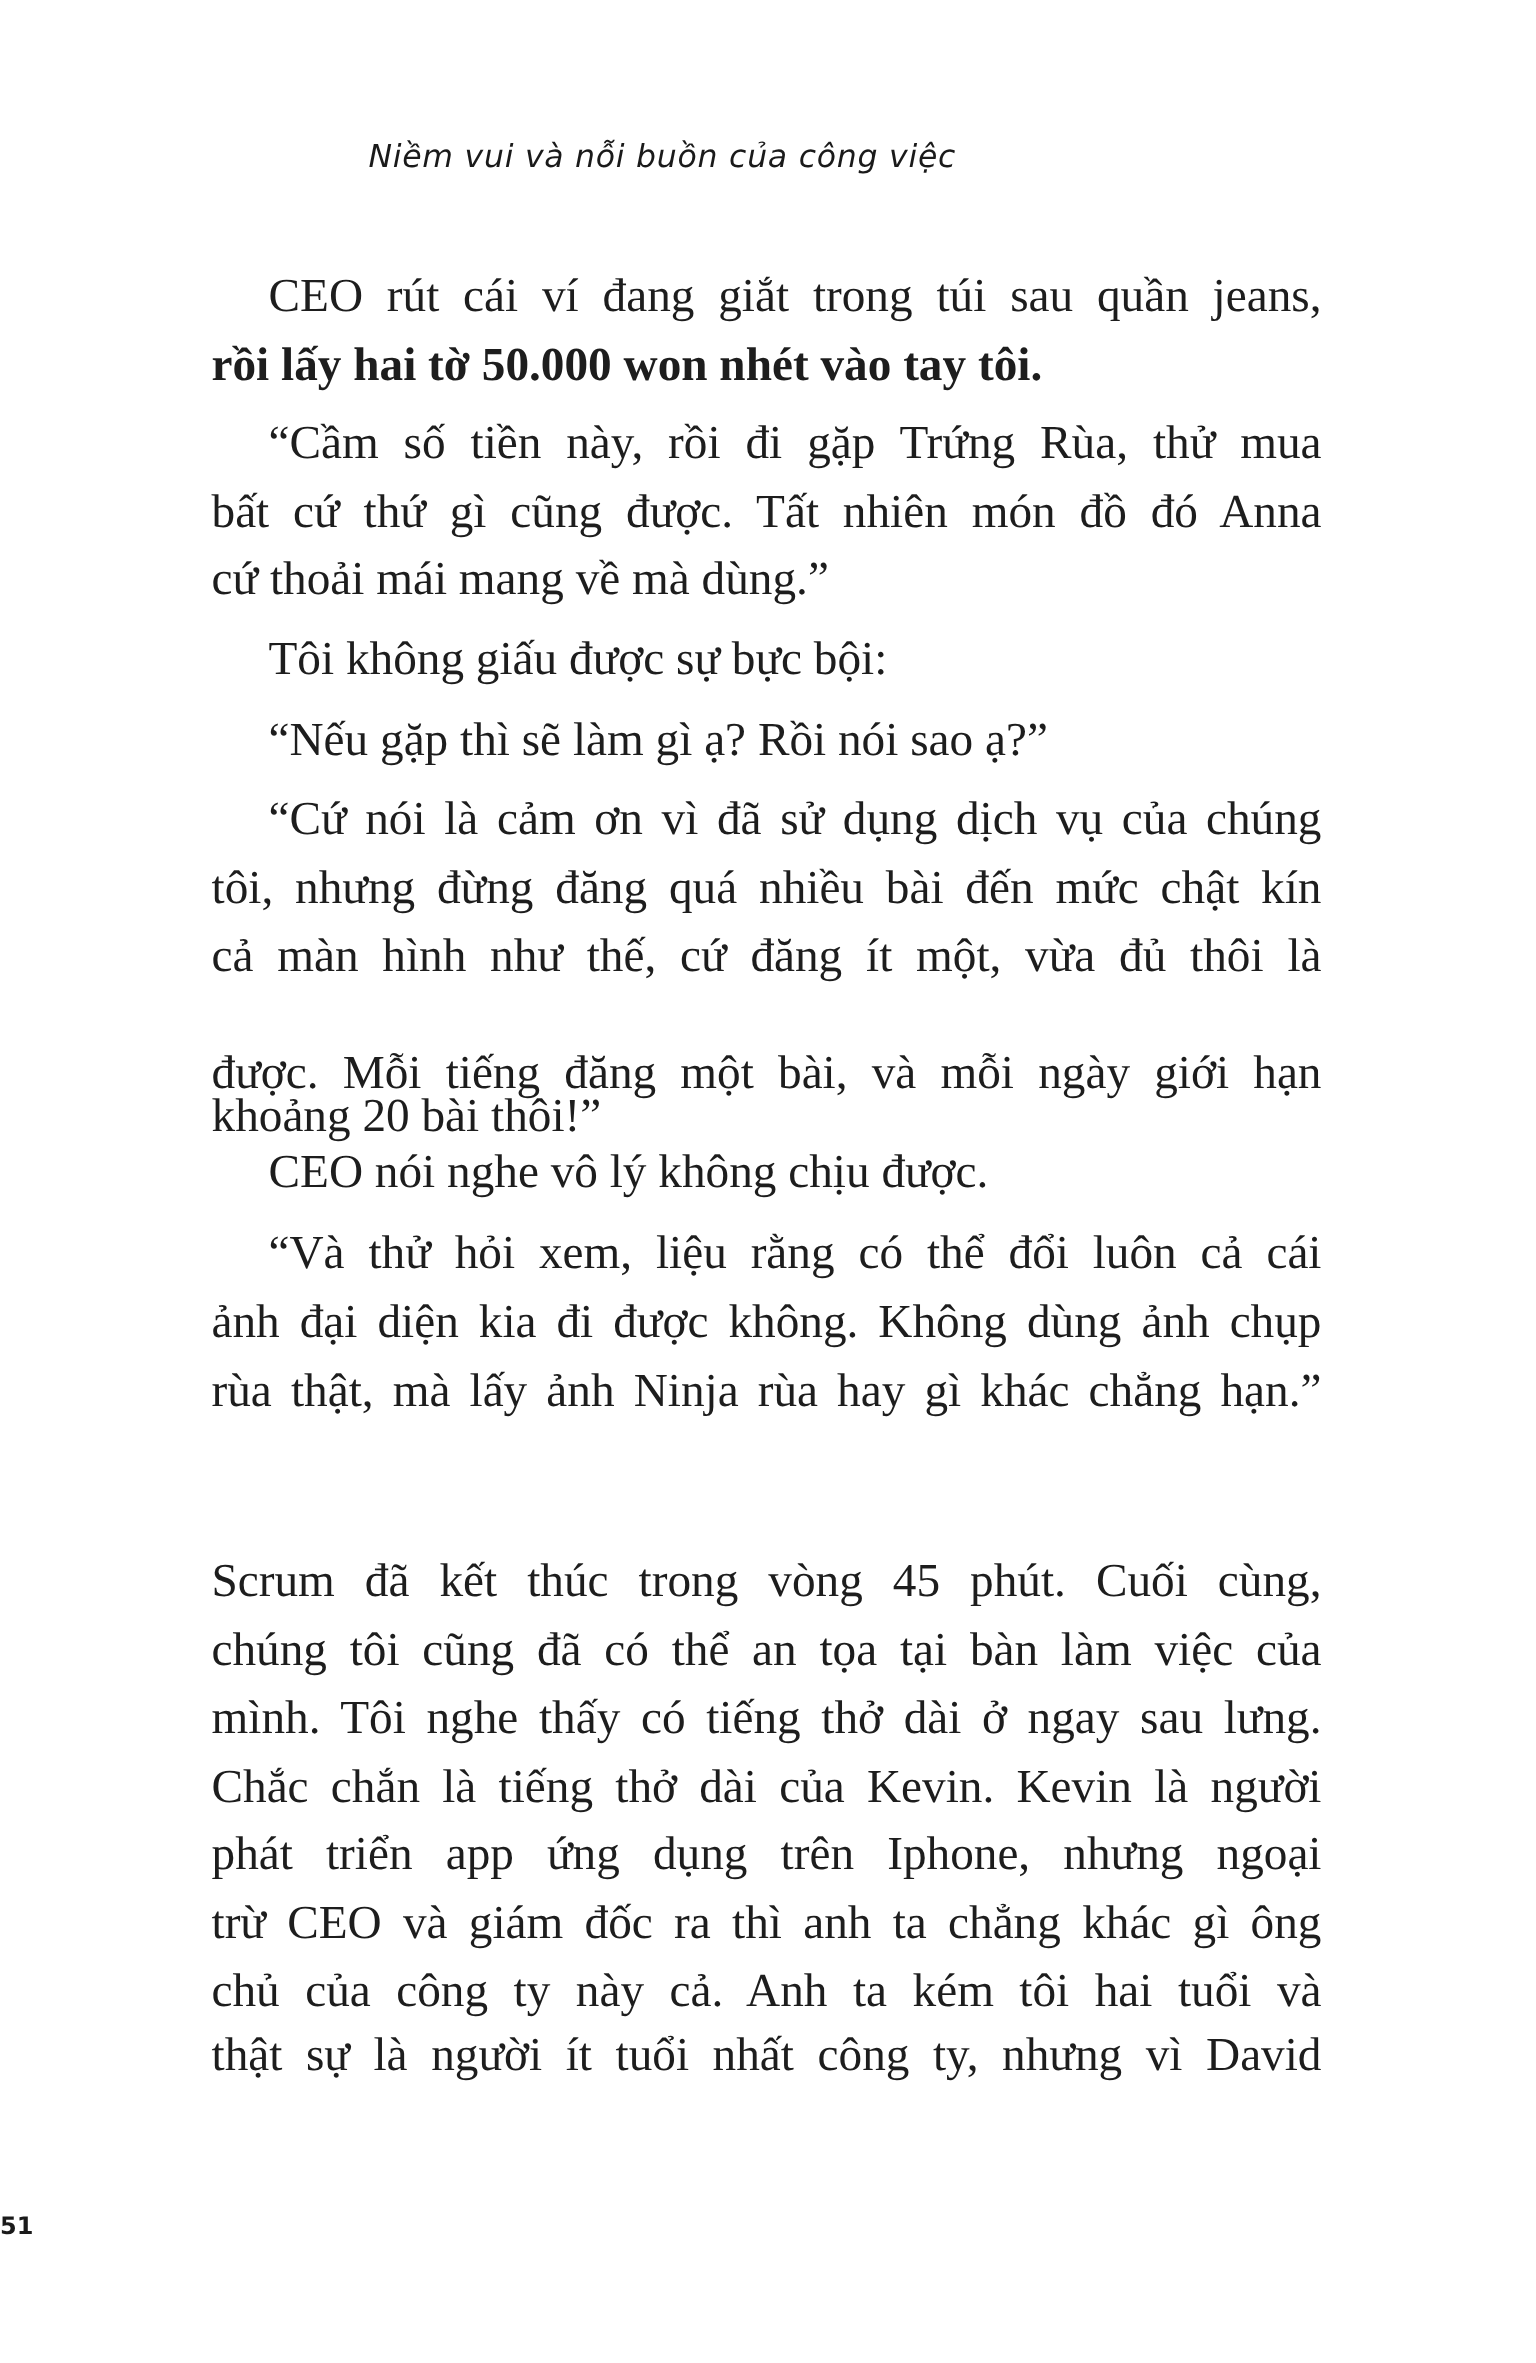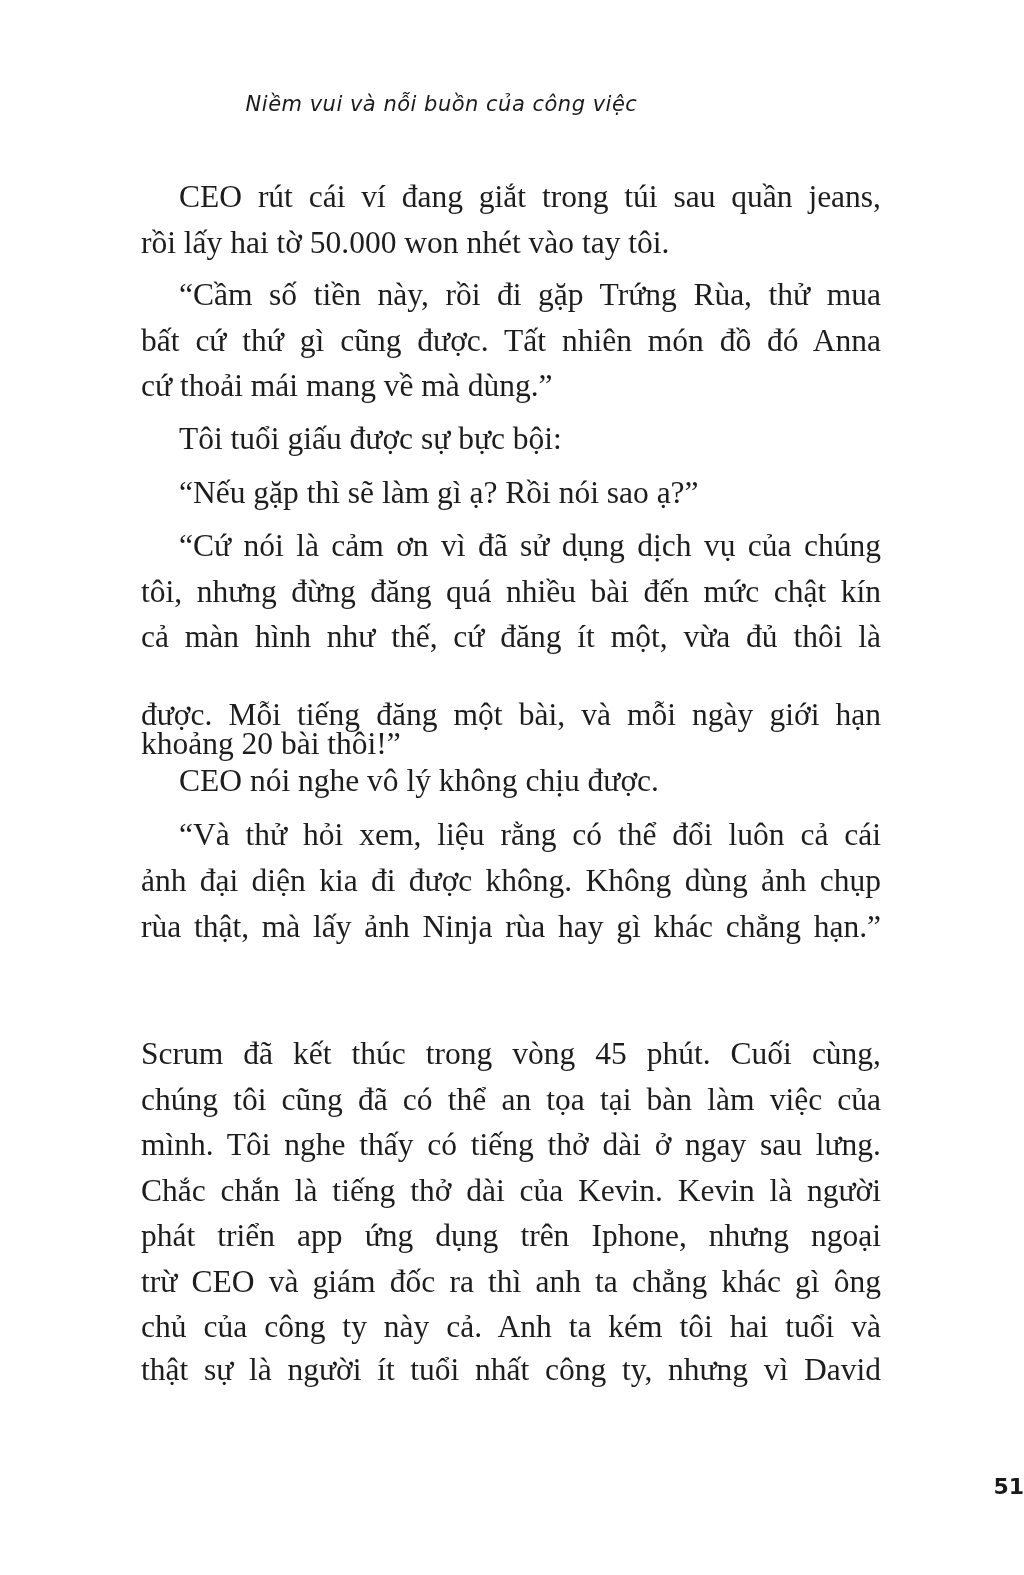--- a/index.html
+++ b/index.html
@@ -46,39 +46,39 @@
       text-align: justify;
       text-align-last: justify;
     }
     .line.indent { left: 38px; }
     .line.indent.justify { width: 702px; }
     .page-number {
       position: absolute;
       top: 1474px;
       left: 0;
       width: 1024px;
-      text-align: right;
+      text-align: left;
       font-family: "DejaVu Sans", sans-serif;
-      font-size: 22px;
+      font-size: 16px;
       font-weight: bold;
       color: #1a1a1a;
     }
   </style>
 </head>
 <body>
 
 <div class="running-header">Niềm vui và nỗi buồn của công việc</div>
 
 <div class="text-block" style="top:0;">
   <div class="line indent justify" style="top:178px;">CEO rút cái ví đang giắt trong túi sau quần jeans,</div>
-  <div class="line" style="top:224px;">rồi lấy hai tờ 50.000 won nhét vào tay tôi.</div>
+  <div class="line" style="top:224px;font-weight:bold;">rồi lấy hai tờ 50.000 won nhét vào tay tôi.</div>
   <div class="line indent justify" style="top:276px;">“Cầm số tiền này, rồi đi gặp Trứng Rùa, thử mua</div>
   <div class="line justify" style="top:322px;">bất cứ thứ gì cũng được. Tất nhiên món đồ đó Anna</div>
   <div class="line" style="top:367px;">cứ thoải mái mang về mà dùng.”</div>
-  <div class="line indent" style="top:420px;">Tôi tuổi giấu được sự bực bội:</div>
+  <div class="line indent" style="top:420px;">Tôi không giấu được sự bực bội:</div>
   <div class="line indent" style="top:474px;text-align:right;">“Nếu gặp thì sẽ làm gì ạ? Rồi nói sao ạ?”</div>
   <div class="line indent justify" style="top:527px;">“Cứ nói là cảm ơn vì đã sử dụng dịch vụ của chúng</div>
   <div class="line justify" style="top:573px;">tôi, nhưng đừng đăng quá nhiều bài đến mức chật kín</div>
   <div class="line justify" style="top:618px;">cả màn hình như thế, cứ đăng ít một, vừa đủ thôi là</div>
   <div class="line justify" style="top:664px;margin-top:32px;">được. Mỗi tiếng đăng một bài, và mỗi ngày giới hạn</div>
   <div class="line" style="top:709px;margin-top:16px;">khoảng 20 bài thôi!”</div>
   <div class="line indent" style="top:762px;">CEO nói nghe vô lý không chịu được.</div>
   <div class="line indent justify" style="top:816px;">“Và thử hỏi xem, liệu rằng có thể đổi luôn cả cái</div>
   <div class="line justify" style="top:862px;">ảnh đại diện kia đi được không. Không dùng ảnh chụp</div>
   <div class="line justify" style="top:908px;">rùa thật, mà lấy ảnh Ninja rùa hay gì khác chẳng hạn.”</div>

